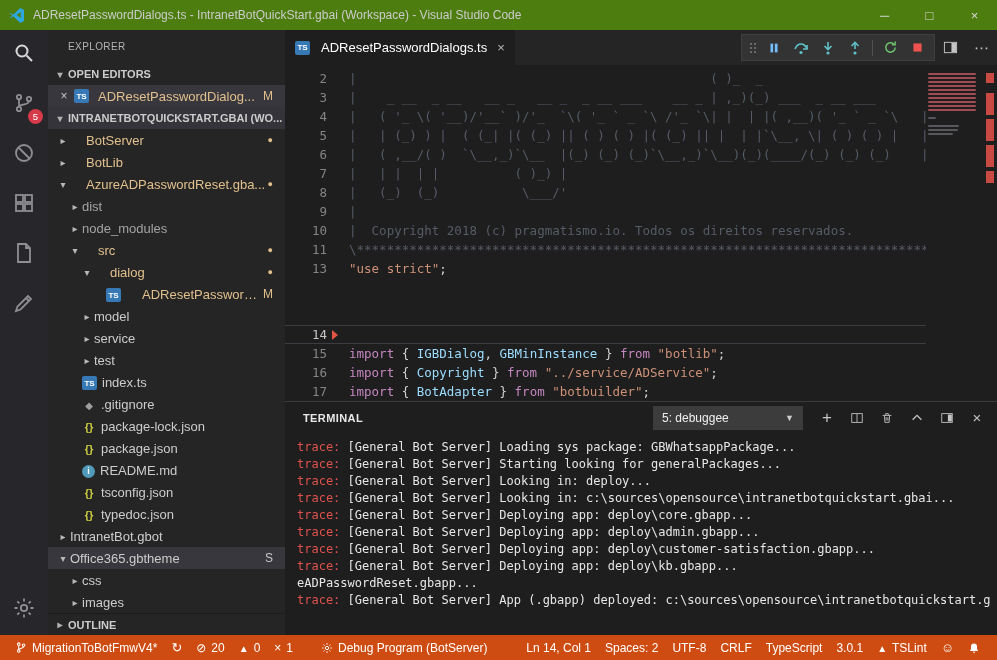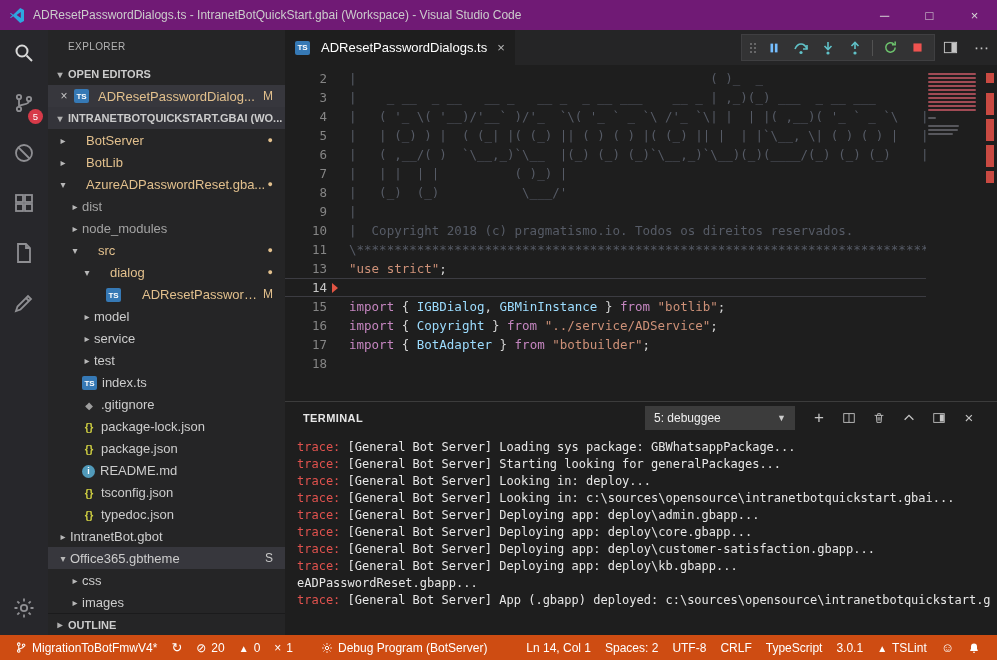--- a/index.html
+++ b/index.html
@@ -1,21 +1,21 @@
 <!DOCTYPE html>
 <html><head>
 <meta charset="utf-8">
 <style>
   * { margin:0; padding:0; box-sizing:border-box; }
   html,body { background:#111; }
   .window { position:relative; width:997px; height:660px; overflow:hidden;
     font-family:"Liberation Sans", sans-serif; color:#cccccc; background:#1e1e1e; }
 
   
-  .titlebar { height:30px; background:#701a75; display:flex; align-items:center; }
+  .titlebar { height:30px; background:#4d7c0f; display:flex; align-items:center; }
   .vsc-logo { width:16px; height:16px; margin:0 8px 0 9px; flex:none; }
   .tb-title { font-size:12px; color:#cccccc; white-space:nowrap; overflow:hidden; }
   .tb-spacer { flex:1; }
   .wc { width:45px; height:30px; display:flex; align-items:center; justify-content:center;
         font-size:13px; color:#d8d8d8; }
 
   
   .body { display:flex; height:605px; }
 
   
@@ -65,35 +65,35 @@
   .dbg-grip { width:12px; height:24px; display:flex; align-items:center; justify-content:center; }
   .dbg-sep { width:1px; height:16px; background:#525252; margin:0 2px; }
   .tab-actions { position:absolute; right:8px; top:0; height:35px; display:flex; align-items:center; gap:16px;
     color:#c5c5c5; font-size:15px; }
 
   
   .editor { height:336px; position:relative; background:#1e1e1e; overflow:hidden; flex:none;
     font-family:"DejaVu Sans Mono", monospace; font-size:12.5px; }
   .code { padding-top:4px; }
   .cl { position:relative; height:19px; line-height:19px; display:flex; white-space:pre; }
-  .cl.current { box-shadow: inset 0 1px 0 #3c3c42, inset 0 -1px 0 #3c3c42; }
+  .cl.current { box-shadow: inset 0 1px 0 #3c3c42, inset 0 -1px 0 #3c3c42; margin-top: 47px; }
   .ln { width:42px; flex:none; text-align:right; color:#858585; padding-right:0; }
   .lt { margin-left:22px; white-space:pre; }
   .cm { color:#565b66; } .str { color:#ce9178; } .kw { color:#c586c0; } .id { color:#9cdcfe; } .pn { color:#d4d4d4; }
   .gitdel { position:absolute; left:47px; top:5px; width:0; height:0;
     border-top:5px solid transparent; border-bottom:5px solid transparent; border-left:6px solid #e25544; }
   .minimap { position:absolute; top:0; right:14px; width:57px; bottom:0; background:#1e1e1e; padding-top:6px; }
   .mm-bar { height:2px; margin:2px 0 2px 2px; background:#57575c; border-radius:1px; }
   .mm-bar.mm-red { background:#a14b55; }
   .ruler { position:absolute; top:0; right:0; width:14px; bottom:0; background:#1e1e1e; }
   .ruler .mark { position:absolute; left:3px; width:8px; background:#c94a42; }
 
   
   .panel-head { height:32px; border-top:1px solid #3c3c3c; display:flex; align-items:center;
-    padding:0 20px 0 18px; flex:none; }
+    padding:0 12px 0 18px; flex:none; }
   .panel-tab { font-size:11px; font-weight:bold; color:#e7e7e7; letter-spacing:.4px; }
   .term-dd { margin-left:auto; width:150px; height:24px; background:#3c3c3c; border:1px solid #3c3c3c;
     display:flex; align-items:center; font-size:12px; color:#f0f0f0; padding:0 8px; }
   .term-dd .arrow { margin-left:auto; font-size:9px; color:#cccccc; }
   .panel-acts { display:flex; align-items:center; gap:14px; margin-left:16px; color:#c5c5c5; }
   .pa { width:16px; height:16px; display:flex; align-items:center; justify-content:center; font-size:15px; }
   .terminal { flex:1; overflow:hidden; padding:6px 0 0 12px; font-family:"DejaVu Sans Mono", monospace;
     font-size:12px; line-height:17px; }
   .tl { white-space:pre; }
   .tp { color:#e0524e; }
@@ -457,22 +457,22 @@
               <span style="font-size:15px;color:#c5c5c5">×</span>
             </span>
           </div>
       </div>
 
       <div class="terminal" id="term-lines">
           <div class="tl"><span class="tp">trace:</span><span class="tt"> [General Bot Server] Loading sys package: GBWhatsappPackage...</span></div>
           <div class="tl"><span class="tp">trace:</span><span class="tt"> [General Bot Server] Starting looking for generalPackages...</span></div>
           <div class="tl"><span class="tp">trace:</span><span class="tt"> [General Bot Server] Looking in: deploy...</span></div>
           <div class="tl"><span class="tp">trace:</span><span class="tt"> [General Bot Server] Looking in: c:\sources\opensource\intranetbotquickstart.gbai...</span></div>
+          <div class="tl"><span class="tp">trace:</span><span class="tt"> [General Bot Server] Deploying app: deploy\core.gbapp...</span></div>
           <div class="tl"><span class="tp">trace:</span><span class="tt"> [General Bot Server] Deploying app: deploy\admin.gbapp...</span></div>
-          <div class="tl"><span class="tp">trace:</span><span class="tt"> [General Bot Server] Deploying app: deploy\core.gbapp...</span></div>
           <div class="tl"><span class="tp">trace:</span><span class="tt"> [General Bot Server] Deploying app: deploy\customer-satisfaction.gbapp...</span></div>
           <div class="tl"><span class="tp">trace:</span><span class="tt"> [General Bot Server] Deploying app: deploy\kb.gbapp...</span></div>
           <div class="tl"><span class="tt">eADPasswordReset.gbapp...</span></div>
           <div class="tl"><span class="tp">trace:</span><span class="tt"> [General Bot Server] App (.gbapp) deployed: c:\sources\opensource\intranetbotquickstart.g</span></div>
         </div>
     </div>
   </div>
 
   <div class="statusbar">
     <div style="display:flex;align-items:center" id="sb-left">

